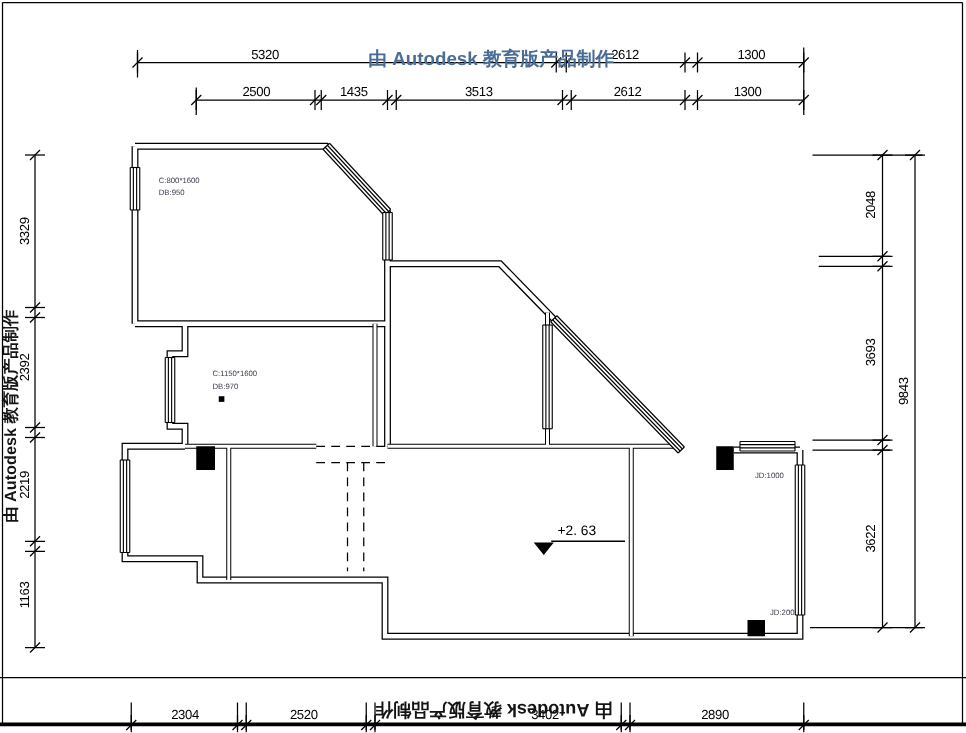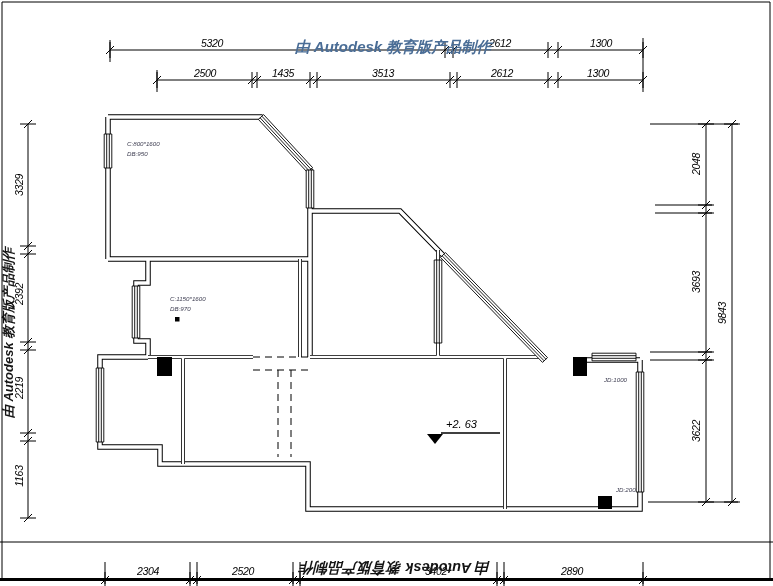--- a/index.html
+++ b/index.html
@@ -1,16 +1,16 @@
 <!DOCTYPE html>
 <html><head>
 <meta charset="utf-8">
 <style>
   html,body{margin:0;padding:0;background:#ffffff;}
-  #stage{width:773px;height:586px;position:relative;background:#fff;overflow:hidden;font-style:italic;}
+  #stage{width:773px;height:586px;position:relative;background:#fff;overflow:hidden;}
   svg{display:block;}
   svg text{font-family:"Liberation Sans", sans-serif;}
   .dim{font-size:10.5px;fill:#000;letter-spacing:-0.3px;}
   .tiny{font-size:6.2px;fill:#3c3c50;}
   .elev{font-size:11px;fill:#000;}
   .wm-top{font-size:15px;font-weight:bold;fill:#4a6d96;}
   .wm-side{font-size:13px;font-weight:bold;fill:#141414;}
   .wm-bottom{font-size:14.5px;font-weight:bold;fill:#141414;}
   .thin{stroke:#000;stroke-width:1;fill:none;}
   .wallO-b{stroke:#000;stroke-width:5.5;fill:none;}

